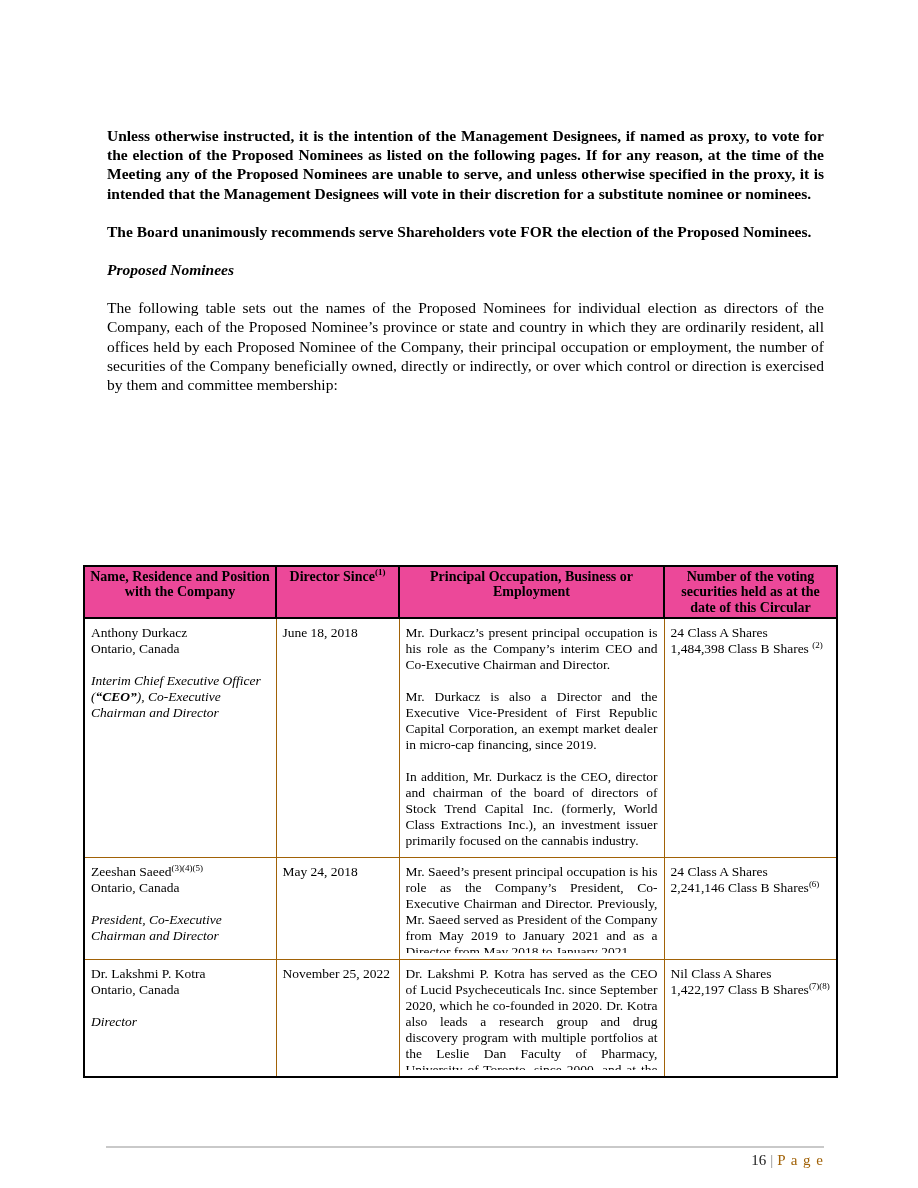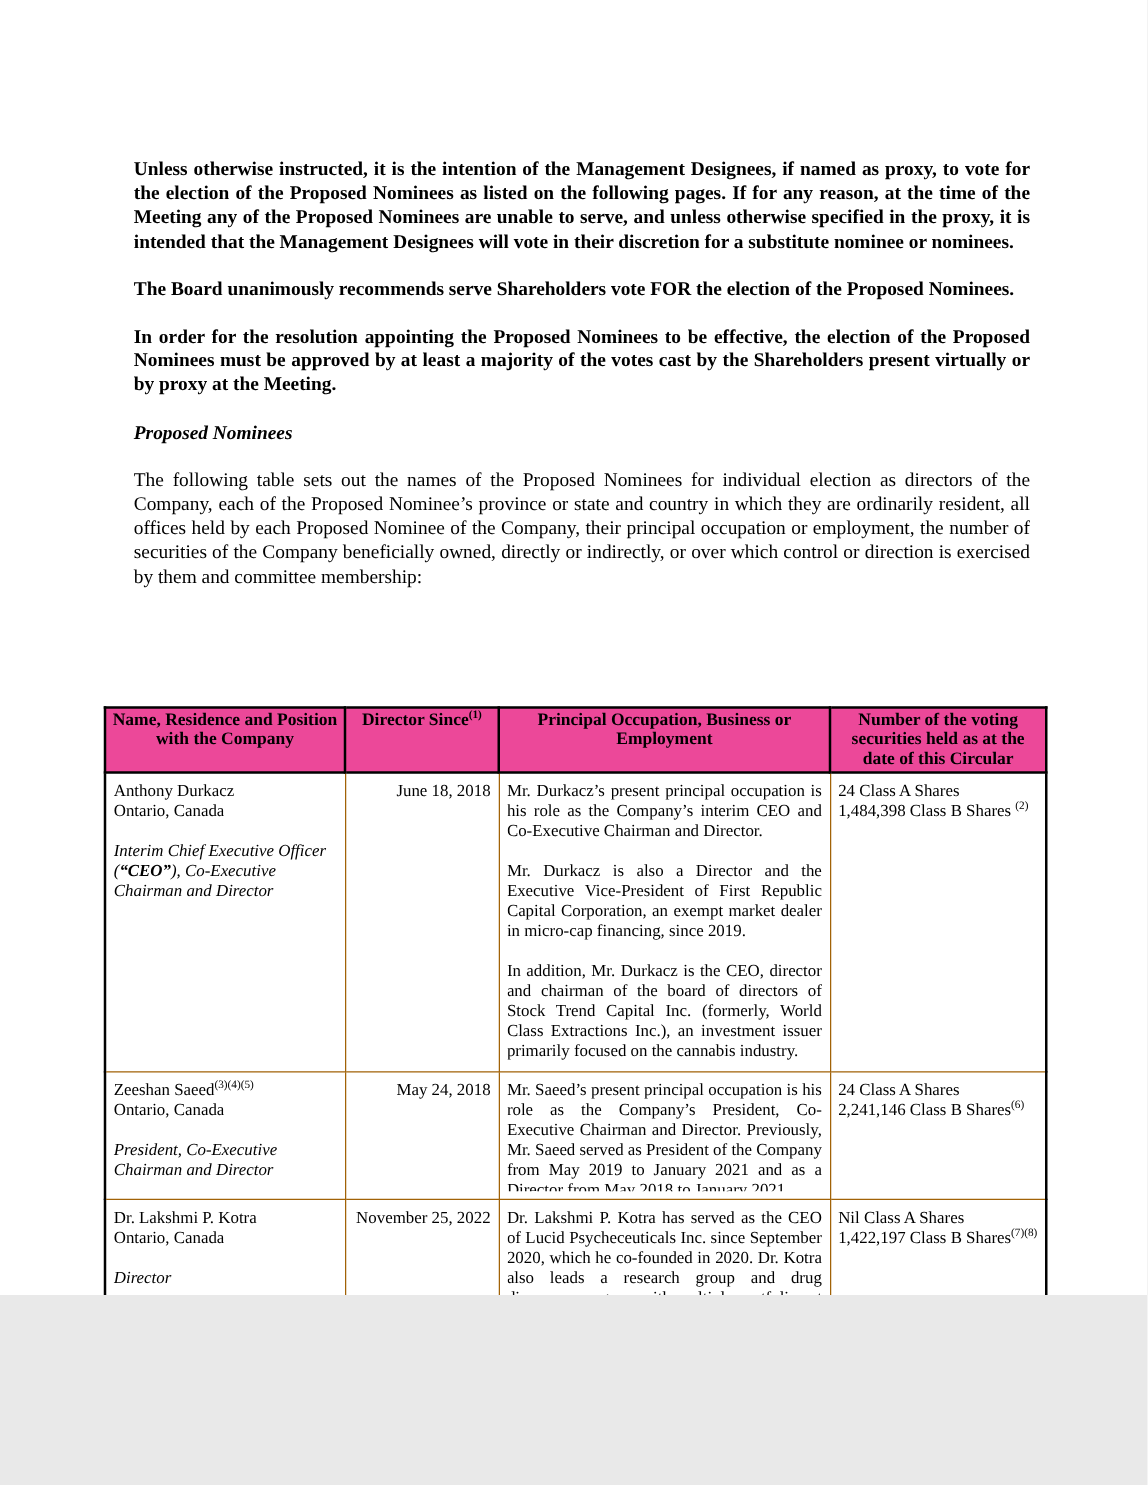--- a/index.html
+++ b/index.html
@@ -1,18 +1,18 @@
 <!DOCTYPE html>
 <html><head>
 <meta charset="utf-8">
 <style>
   html,body{margin:0;padding:0;background:#e9e9e9;}
   .page{
     position:relative;
-    width:918px;height:1036px;
+    width:918px;height:1188px;
     background:#ffffff;
     font-family:"Liberation Serif", serif;
     color:#000;
     overflow:hidden;
     margin:0 auto;
   }
   .content{
     position:absolute;left:107px;top:126px;width:717px;
   }
   .content p{
@@ -40,21 +40,21 @@
     font-size:14px;line-height:15.4px;
     font-weight:bold;text-align:center;vertical-align:top;
     padding:2px 4px;
   }
   table.nominees td{
     border:1px solid #a16207;
     font-size:13.5px;line-height:16px;
     vertical-align:top;
     padding:6px 6px;
   }
-  td.c2{text-align:right;}
+  td.c2{text-align:left;}
   td.c3{font-size:13px;}
   td.c3 p{margin:0 0 16px 0;text-align:justify;}
   td.c3 p:last-child{margin-bottom:0;}
   .cellwrap{overflow:hidden;}
   .h-r0{height:226px;}
   .h-r1{height:89px;}
   .h-r2{height:104px;}
   .position{font-style:italic;margin-top:16px;}
   .position b{font-weight:bold;}
   sup{font-size:9px;line-height:0;vertical-align:super;}
@@ -75,21 +75,20 @@
   .footer-text .pageword{letter-spacing:1px;color:#a16207;}
 </style>
 </head>
 <body>
 
 <div class="page">
 
   <div class="content">
     <p class="bold">Unless otherwise instructed, it is the intention of the Management Designees, if named as proxy, to vote for the election of the Proposed Nominees as listed on the following pages. If for any reason, at the time of the Meeting any of the Proposed Nominees are unable to serve, and unless otherwise specified in the proxy, it is intended that the Management Designees will vote in their discretion for a substitute nominee or nominees.</p>
     <p class="bold">The Board unanimously recommends serve Shareholders vote FOR the election of the Proposed Nominees.</p>
-    <p class="bold">In order for the resolution appointing the Proposed Nominees to be effective, the election of the Proposed Nominees must be approved by at least a majority of the votes cast by the Shareholders present virtually or by proxy at the Meeting.</p>
     <div class="heading">Proposed Nominees</div>
     <p>The following table sets out the names of the Proposed Nominees for individual election as directors of the Company, each of the Proposed Nominee’s province or state and country in which they are ordinarily resident, all offices held by each Proposed Nominee of the Company, their principal occupation or employment, the number of securities of the Company beneficially owned, directly or indirectly, or over which control or direction is exercised by them and committee membership:</p>
   </div>
 
   <table class="nominees">
     <colgroup>
       <col style="width:192px">
         <col style="width:123px">
         <col style="width:265px">
         <col style="width:173px">

